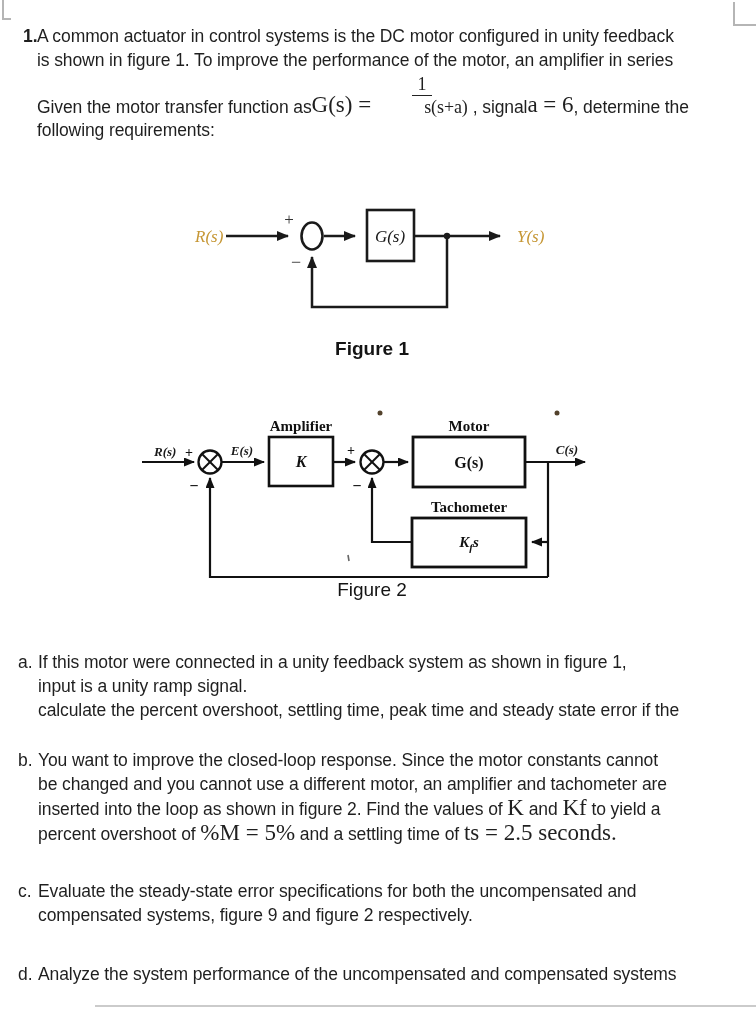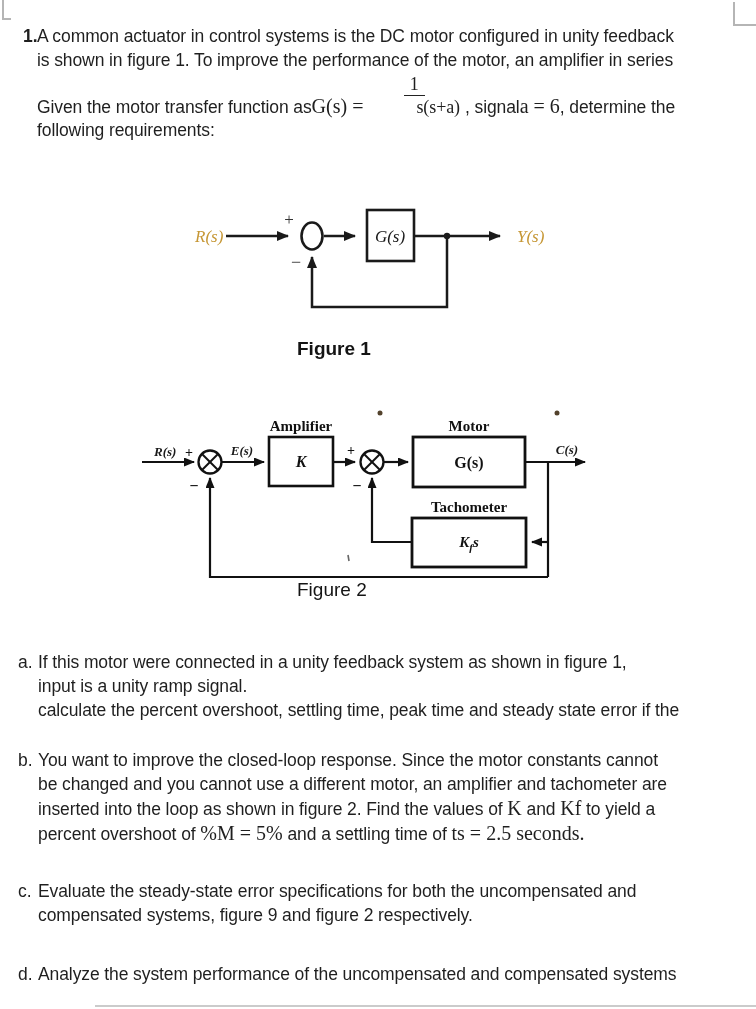--- a/index.html
+++ b/index.html
@@ -4,27 +4,27 @@
 <style>
   html,body{margin:0;padding:0;background:#ffffff;}
   .page{position:relative;width:756px;height:1009px;background:#ffffff;overflow:hidden;
         font-family:"Liberation Sans",sans-serif;color:#1f1f1f;}
   .textline{font-size:17.5px;line-height:24px;letter-spacing:-0.1px;white-space:nowrap;color:#1f1f1f;}
   .block{position:absolute;left:0;width:756px;}
   .hang{position:relative;padding-left:38px;}
   .hang .lbl{position:absolute;left:18px;top:0;}
   .intro-hang{position:relative;padding-left:37px;}
   .intro-hang .lbl{position:absolute;left:23px;top:0;font-weight:bold;}
-  .math{font-family:"Liberation Serif",serif;font-size:20px;letter-spacing:0;}
+  .math{font-family:"Liberation Serif",serif;font-size:23px;letter-spacing:0;}
   .formula-row{display:flex;align-items:flex-end;height:46px;padding-left:37px;font-size:17.5px;letter-spacing:-0.1px;white-space:nowrap;}
   .frac{display:inline-flex;flex-direction:column;align-items:center;margin:0 5px;
         font-family:"Liberation Serif",serif;font-size:18px;}
   .frac .num{line-height:21px;padding:0 6px 0;border-bottom:1.7px solid #222;}
   .frac .den{line-height:21px;padding-top:1px;margin-left:48px;}
-  .caption{position:absolute;width:150px;font-size:19px;color:#141414;}
+  .caption{position:absolute;width:150px;text-align:center;font-size:19px;color:#141414;}
   .cap1{left:297px;top:338px;font-weight:600;}
   .cap2{left:297px;top:579px;font-weight:400;}
   .corner-tl{position:absolute;left:2px;top:0;width:7px;height:18px;
              border-left:2px solid #b5b5b5;border-bottom:2px solid #b5b5b5;}
   .corner-tr{position:absolute;left:733px;top:2px;width:22px;height:22px;
              border-left:2px solid #b5b5b5;border-bottom:2px solid #b5b5b5;}
   .bottom-rule{position:absolute;left:95px;top:1005px;width:661px;height:2px;background:#cbcbcb;}
   svg text{font-family:"Liberation Serif",serif;}
 </style>
 </head>

